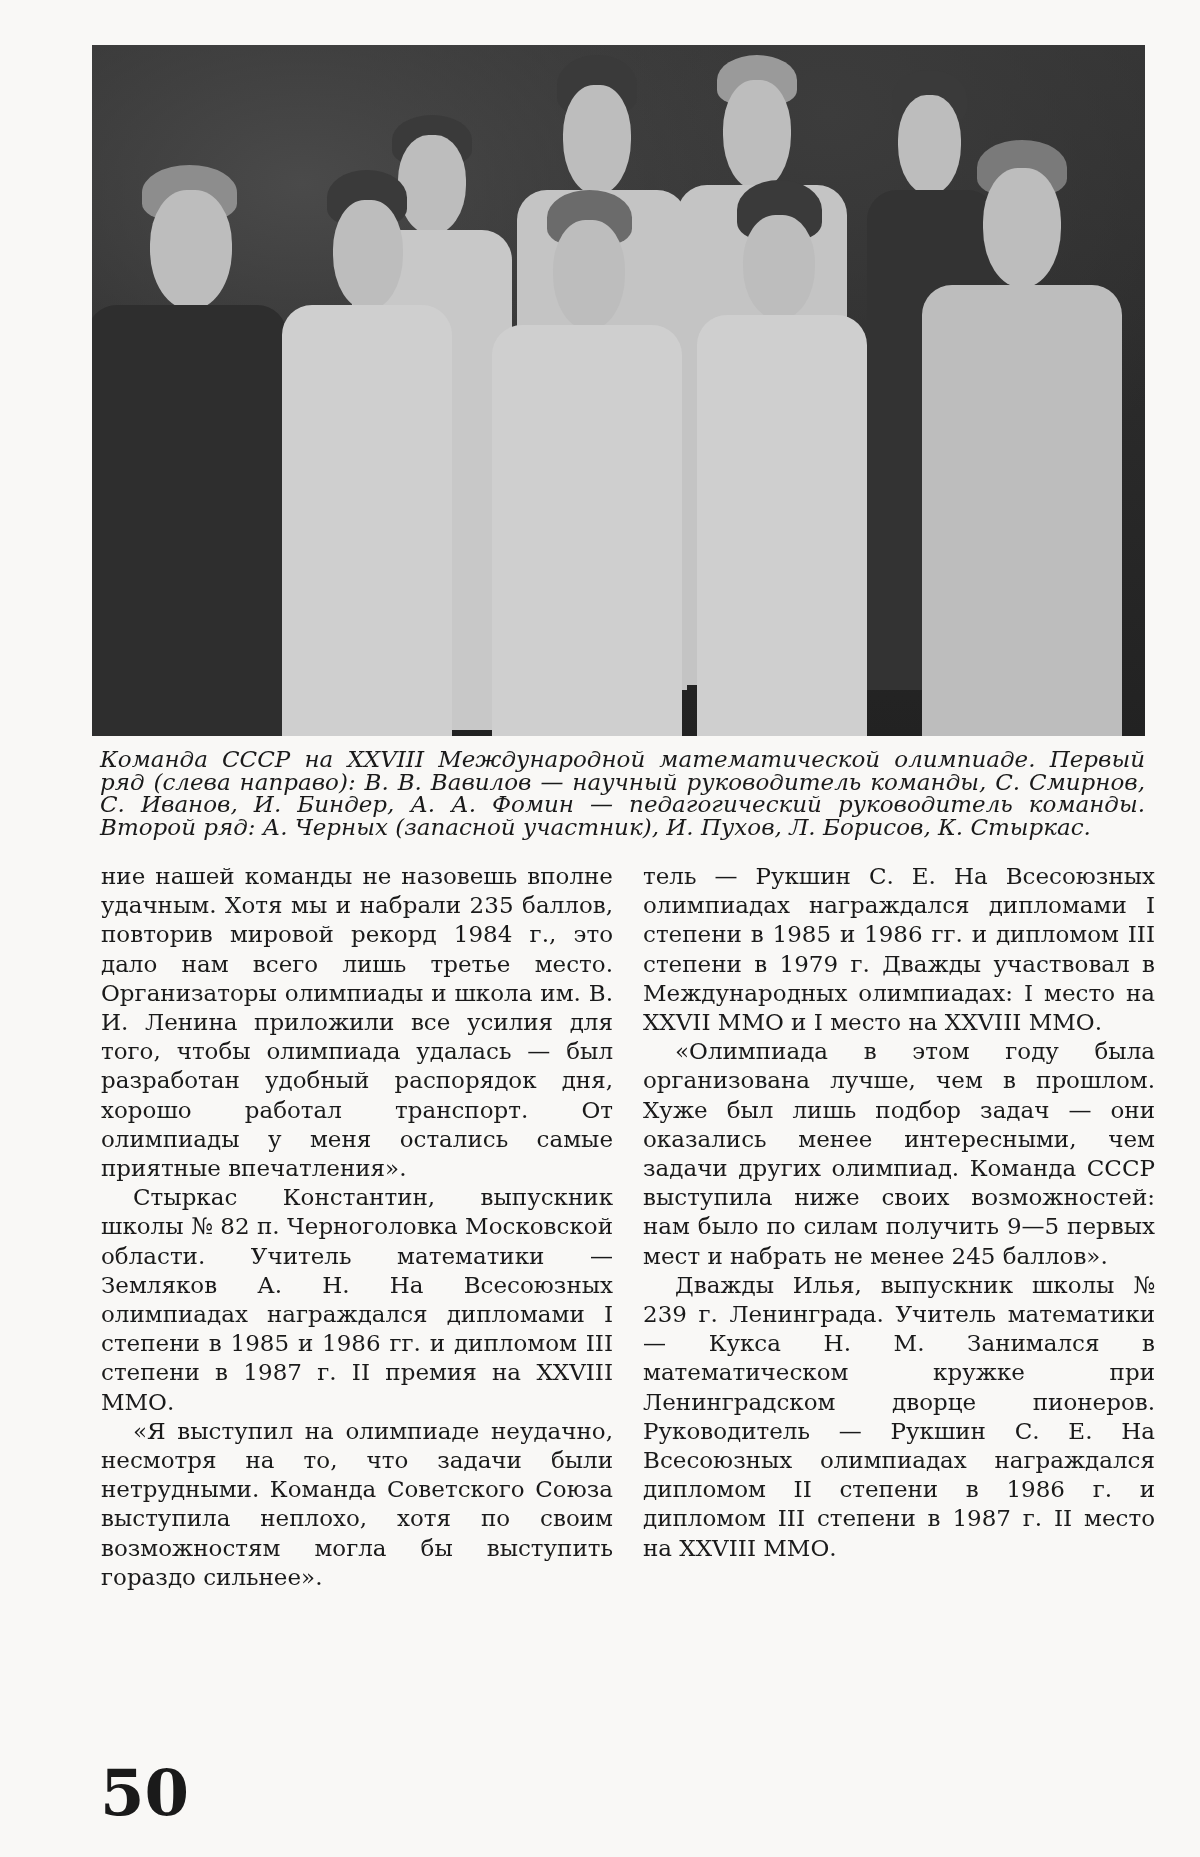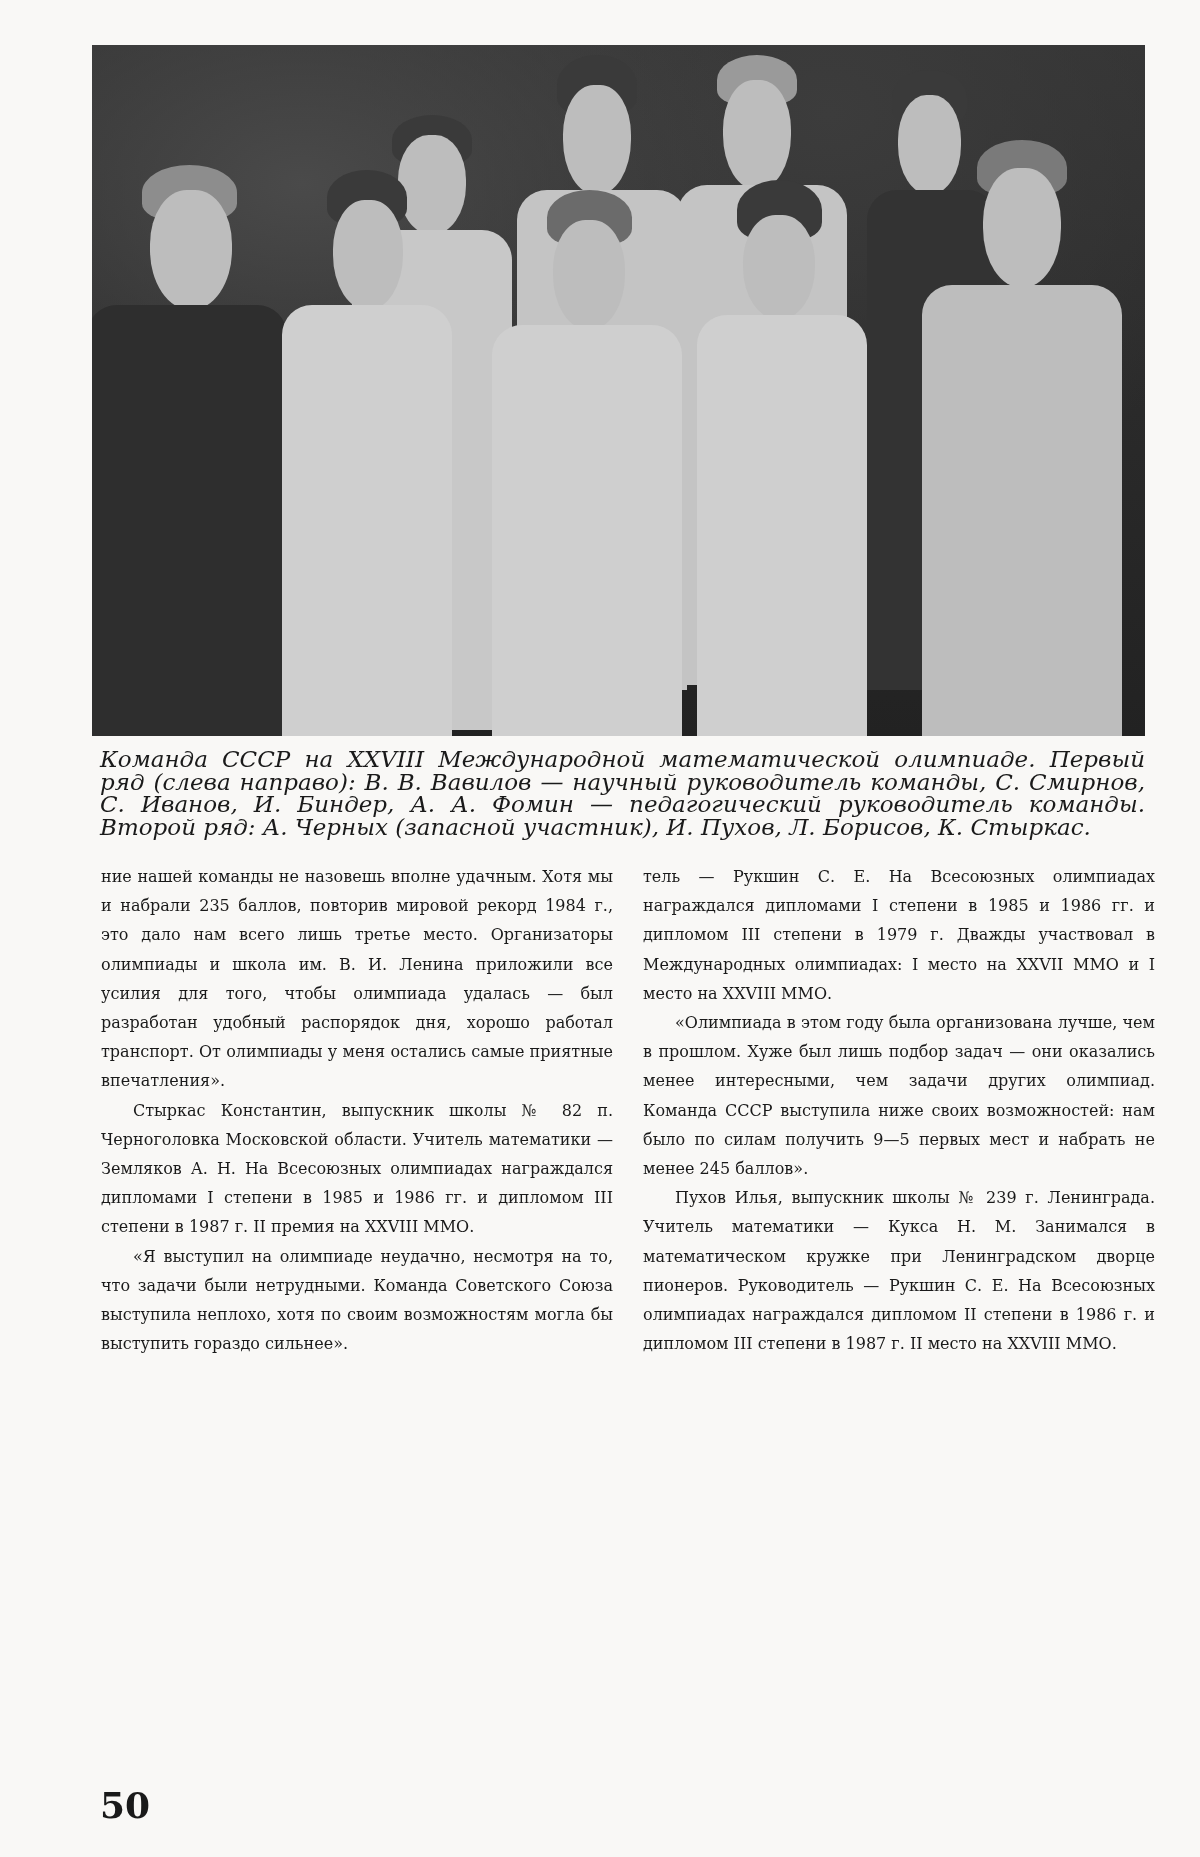--- a/index.html
+++ b/index.html
@@ -22,30 +22,30 @@
   .person .head { position:absolute; border-radius: 45% 45% 50% 50%; background:#bdbdbd; }
   .person .hair { position:absolute; border-radius: 50% 50% 30% 30%; background:#3a3a3a; }
   .person .body { position:absolute; border-radius: 30px 30px 0 0; background:#cfcfcf; }
   .caption {
     position: absolute; left: 100px; top: 748px; width: 1045px;
     font-style: italic; font-size: 23px; line-height: 22.5px; text-align: justify;
     text-align-last: left;
   }
   .col {
     position: absolute; top: 862px; width: 512px;
-    font-size: 16px; line-height: 29.2px; text-align: justify;
+    font-size: 23px; line-height: 29.2px; text-align: justify;
   }
   .col.left { left: 101px; }
   .col.right { left: 643px; }
   .col p { margin: 0; text-indent: 32px; }
   .col p.cont { text-indent: 0; }
   .col b { font-weight: normal; }
   .page-number {
     position: absolute; left: 100px; top: 1768px;
-    font-size: 36px; font-weight: bold; line-height: 50px; margin-top: 12px;
+    font-size: 64px; font-weight: bold; line-height: 50px;
   }
 </style>
 </head>
 <body>
 
 <div class="photo">
   <div class="bg"></div>
 
   <div class="person" style="left:300px;top:70px;">
     <div class="hair" style="left:0;top:0;width:80px;height:50px;"></div>
@@ -99,16 +99,16 @@
 
 <div class="col left">
   <p class="cont">ние нашей команды не назовешь вполне удачным. Хотя мы и набрали 235 баллов, повторив мировой рекорд 1984 г., это дало нам всего лишь третье место. Организаторы олимпиады и школа им. В. И. Ленина приложили все усилия для того, чтобы олимпиада удалась — был разработан удобный распорядок дня, хорошо работал транспорт. От олимпиады у меня остались самые приятные впечатления».</p>
   <p><b>Стыркас Константин,</b><span> выпускник школы № 82 п. Черноголовка Московской области. Учитель математики — Земляков А. Н. На Всесоюзных олимпиадах награждался дипломами I степени в 1985 и 1986 гг. и дипломом III степени в 1987 г. II премия на XXVIII ММО.</span></p>
   <p>«Я выступил на олимпиаде неудачно, несмотря на то, что задачи были нетрудными. Команда Советского Союза выступила неплохо, хотя по своим возможностям могла бы выступить гораздо сильнее».</p>
 </div>
 
 <div class="col right">
   <p class="cont">тель — Рукшин С. Е. На Всесоюзных олимпиадах награждался дипломами I степени в 1985 и 1986 гг. и дипломом III степени в 1979 г. Дважды участвовал в Международных олимпиадах: I место на XXVII ММО и I место на XXVIII ММО.</p>
   <p>«Олимпиада в этом году была организована лучше, чем в прошлом. Хуже был лишь подбор задач — они оказались менее интересными, чем задачи других олимпиад. Команда СССР выступила ниже своих возможностей: нам было по силам получить 9—5 первых мест и набрать не менее 245 баллов».</p>
-  <p><b>Пухов Илья,</b><span> выпускник школы № 239 г. Ленинграда. Учитель математики — Кукса Н. М. Занимался в математическом кружке при Ленинградском дворце пионеров. Руководитель — Рукшин С. Е. На Всесоюзных олимпиадах награждался дипломом II степени в 1986 г. и дипломом III степени в 1987 г. II место на XXVIII ММО.</span></p>
+  <p><b>Дважды Илья,</b><span> выпускник школы № 239 г. Ленинграда. Учитель математики — Кукса Н. М. Занимался в математическом кружке при Ленинградском дворце пионеров. Руководитель — Рукшин С. Е. На Всесоюзных олимпиадах награждался дипломом II степени в 1986 г. и дипломом III степени в 1987 г. II место на XXVIII ММО.</span></p>
 </div>
 
 <div class="page-number">50</div>
 
 </body></html>

